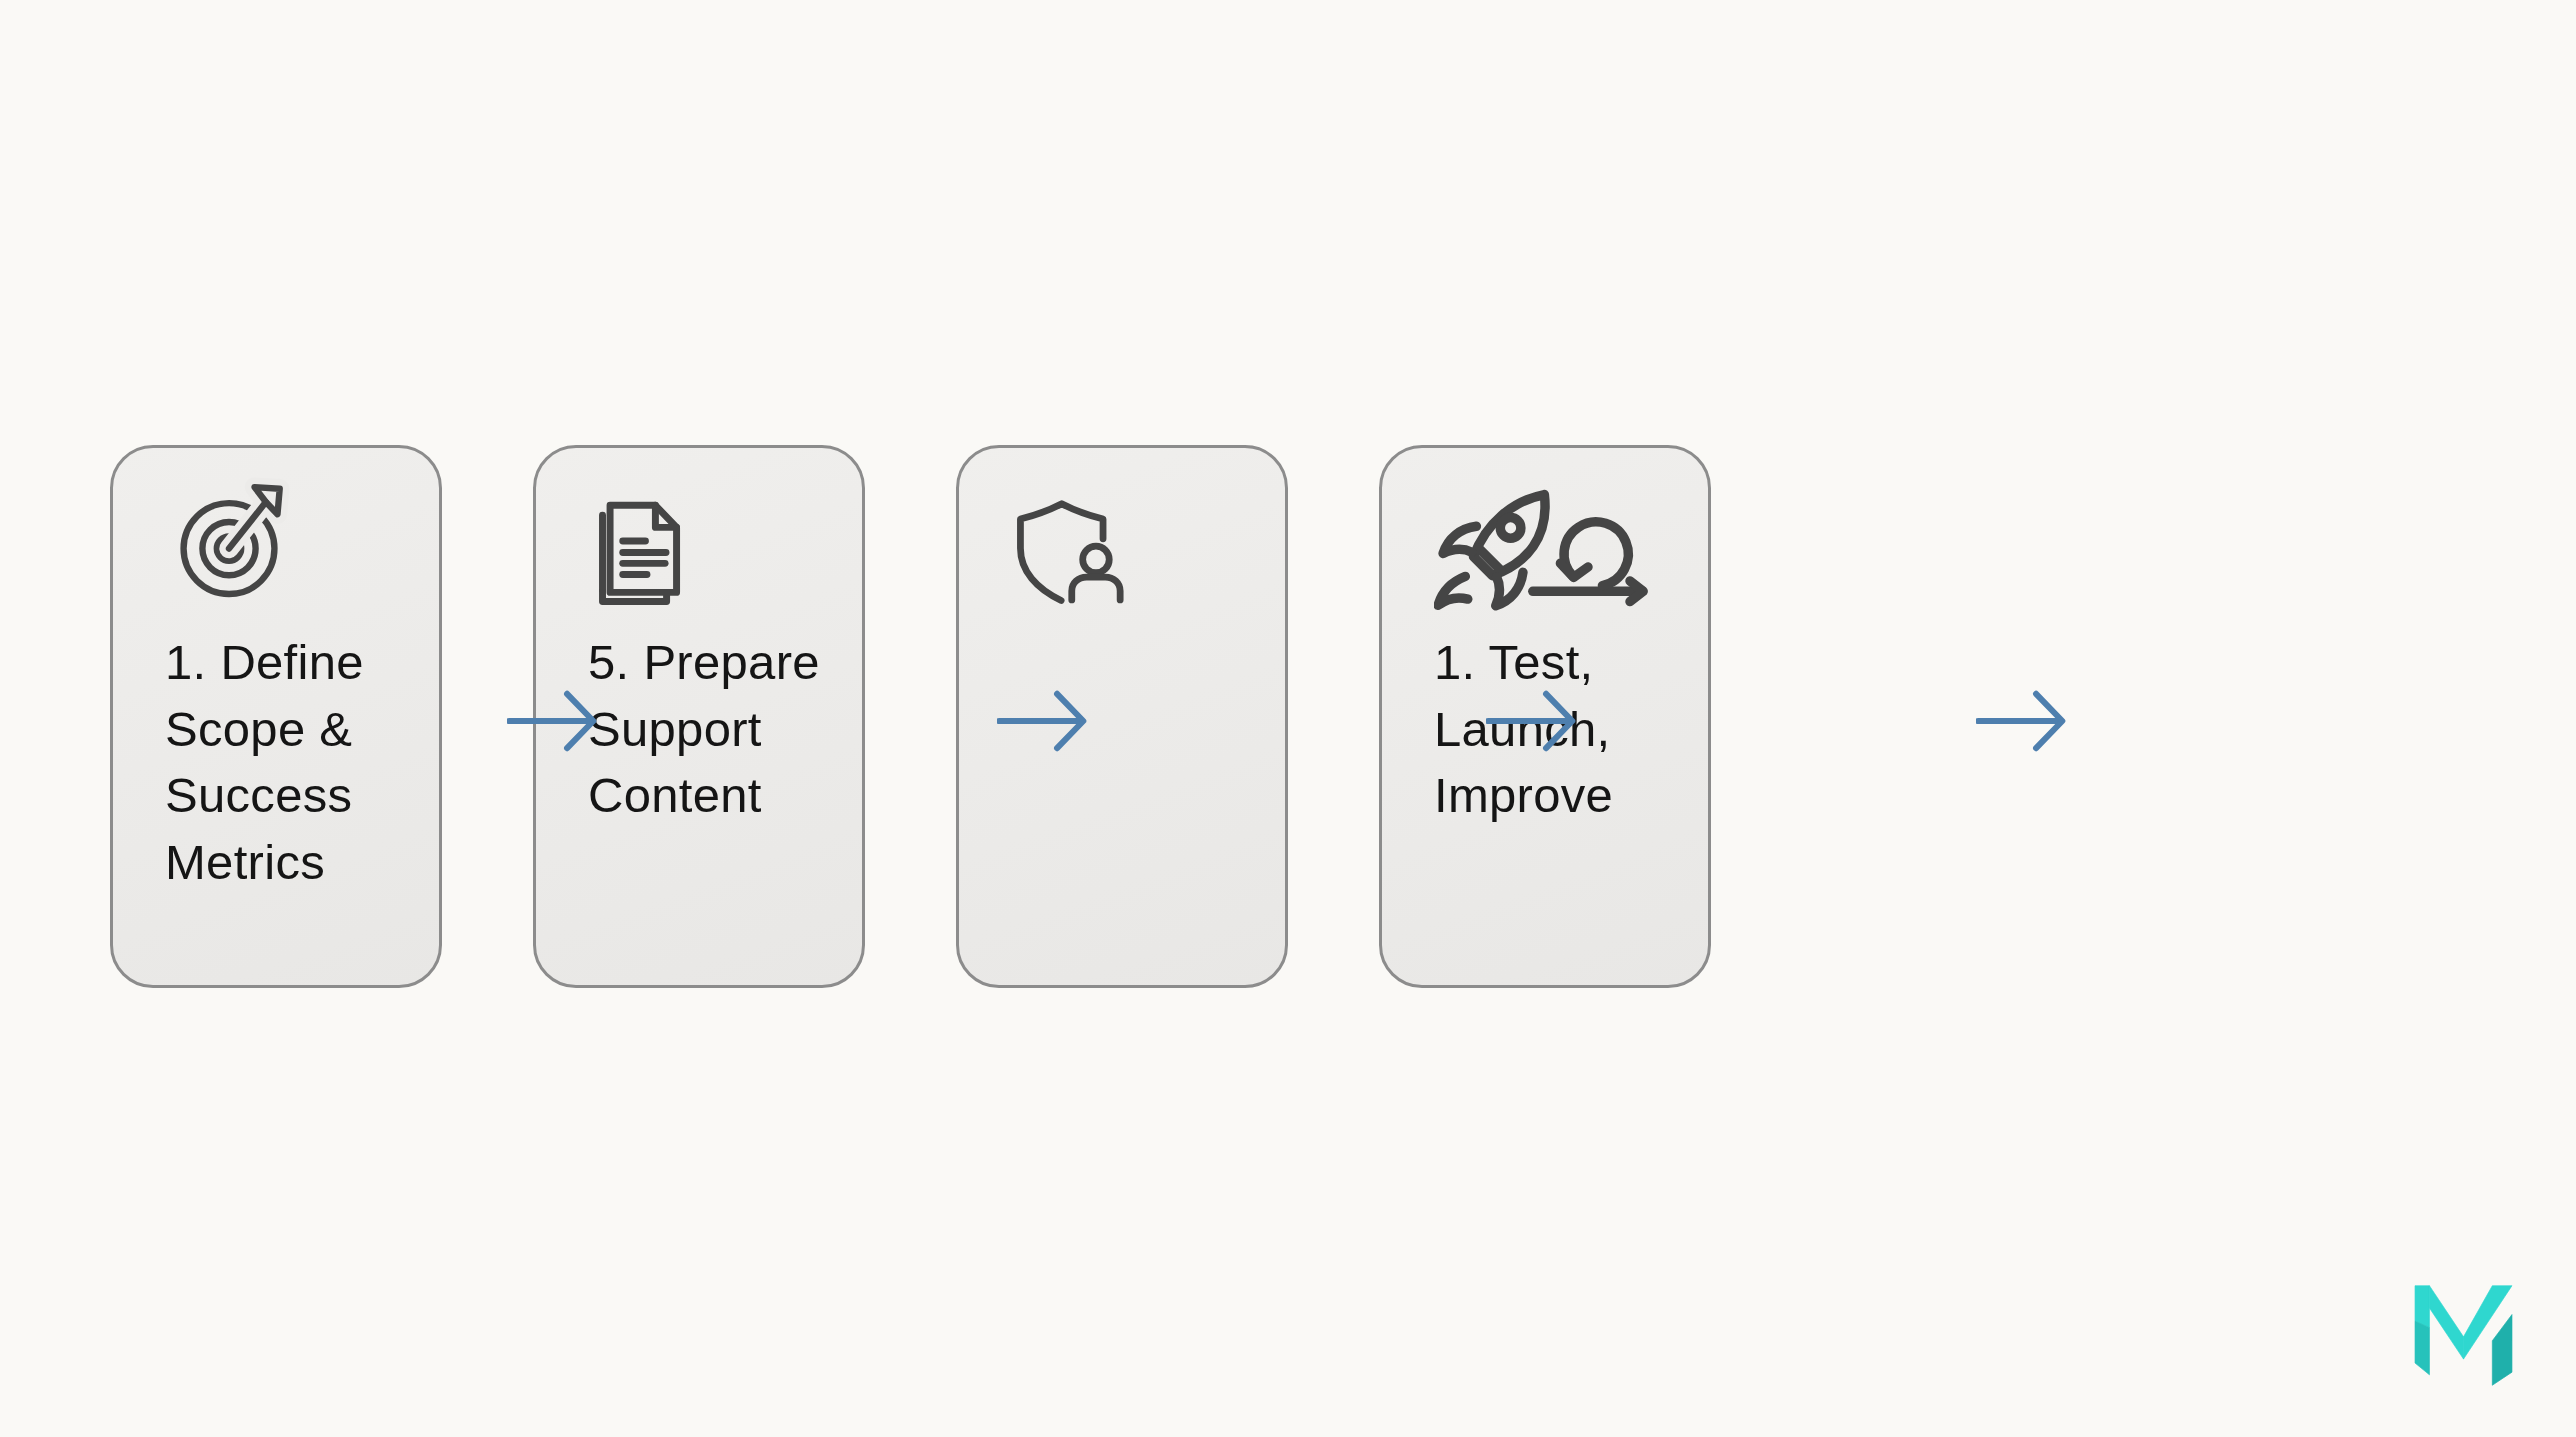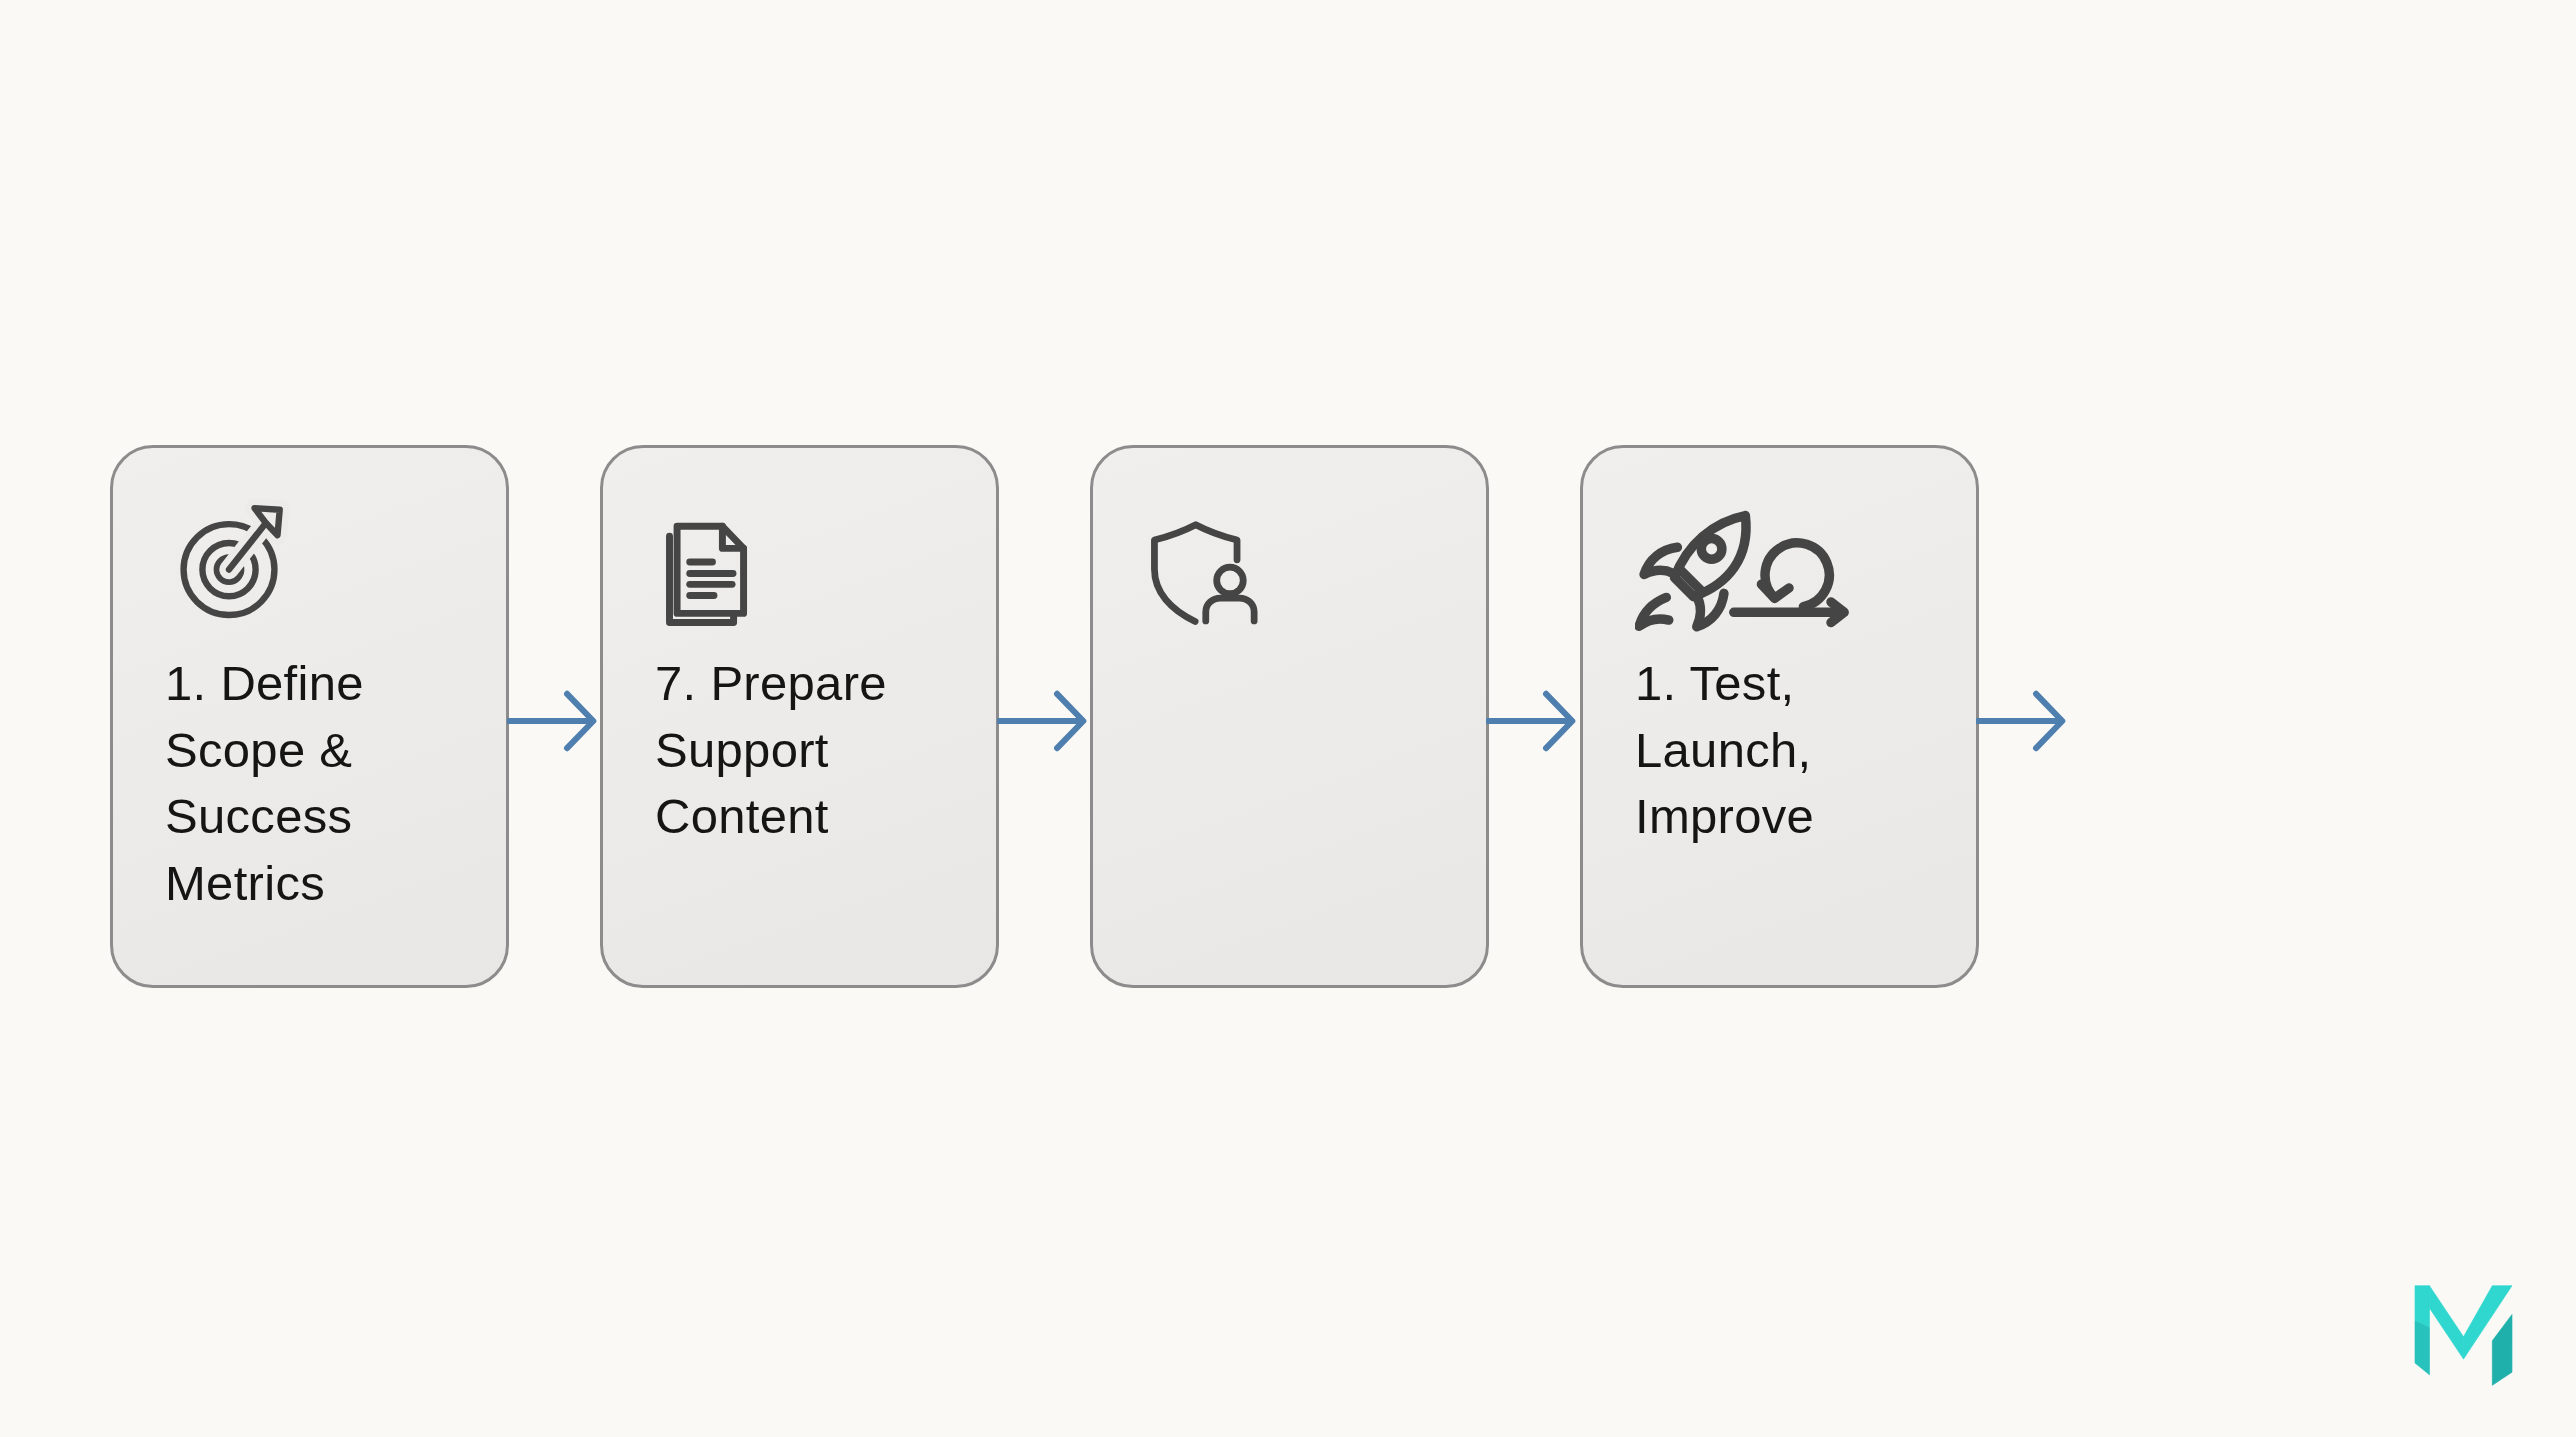--- a/index.html
+++ b/index.html
@@ -11,25 +11,25 @@
     font-family: "Liberation Sans", sans-serif;
   }
   .flow {
     position: absolute;
     left: 110px; top: 445px;
     display: flex;
     gap: 91px;
   }
   .card {
     box-sizing: border-box;
-    width: 399px; height: 543px;
+    width: 332px; height: 543px;
     border: 3.7px solid #8C8C8C;
     border-radius: 43px;
     background: linear-gradient(160deg, #F0EFED 0%, #E8E7E5 100%);
-    padding: 49px 32px 0 52px;
+    padding: 28px 32px 0 52px;
   }
   .icon-slot {
     height: 142px;
     display: flex;
     align-items: flex-start;
     color: #454545;
   }
   .icon-slot svg { display: block; }
   .step-label {
     margin-top: 11.2px;
@@ -84,21 +84,21 @@
       <svg width="103" height="133" viewBox="0 0 34 44" preserveAspectRatio="xMinYMin meet">
         <path class="ic" d="M4.8,13 V41.5 H26 V38.7"></path>
         <path class="ic" d="M7.3,9.7 H22.3 L29.3,17 V38.5 H7.3 Z" fill="#ECEBE9"></path>
         <path class="ic" d="M22.3,9.7 V17 H29.3"></path>
         <path class="ic" d="M11.5,21.5 H19"></path>
         <path class="ic" d="M11.5,25.3 H25.8"></path>
         <path class="ic" d="M11.5,28.9 H25.5"></path>
         <path class="ic" d="M11.5,32.6 H19.5"></path>
       </svg>
     </div>
-    <div class="step-label">7. Prepare
+    <div class="step-label">5. Prepare
 Support
 Content</div>
   </div>
 
 
   <div class="card">
     <div class="icon-slot">
       <svg width="118" height="133" viewBox="0 0 40 45" preserveAspectRatio="xMinYMin meet">
         <path class="ic" d="M31.2,21.3 V14.6 C26.1,13.3 21,11.4 17.2,9.4 C13.4,11.4 8.3,13.3 3.2,14.6 V24.5 C3.2,32.3 8.8,38.3 17,42.2"></path>
         <circle class="ic" cx="28.8" cy="28.3" r="4.5"></circle>

